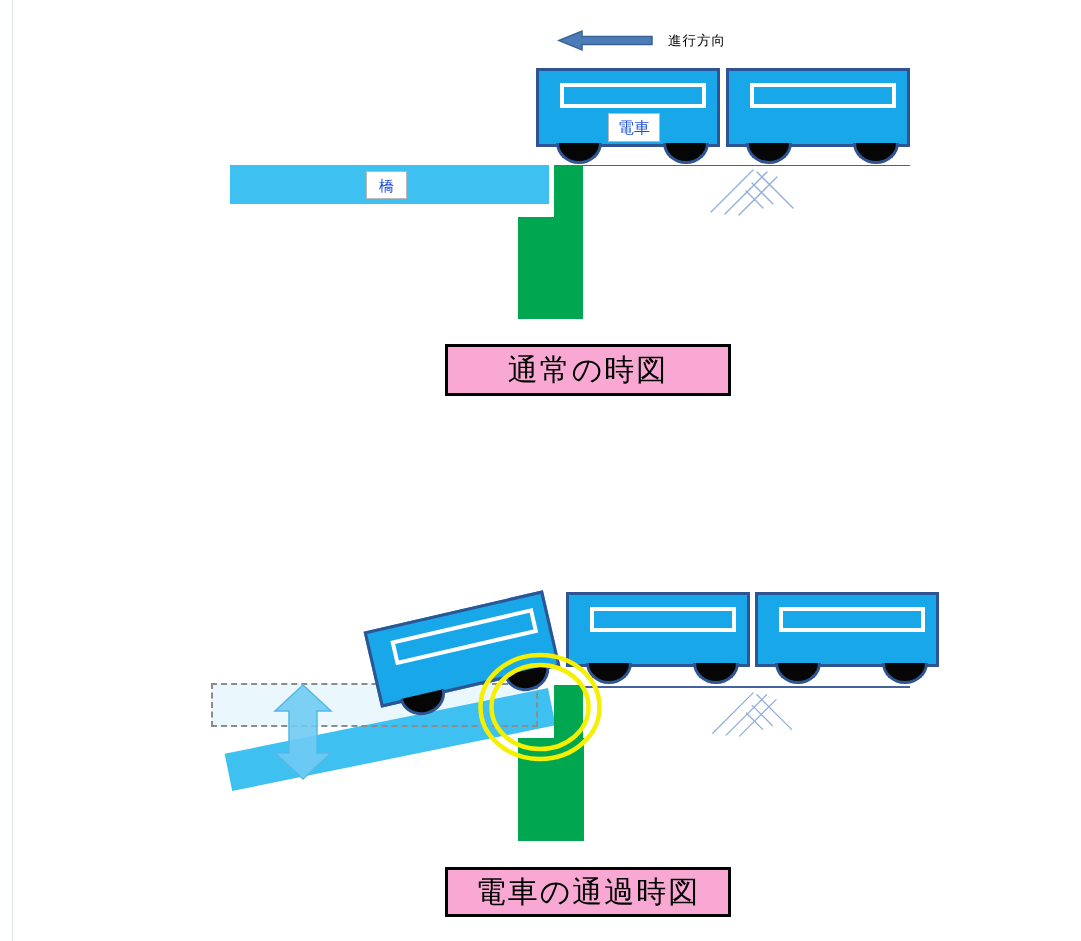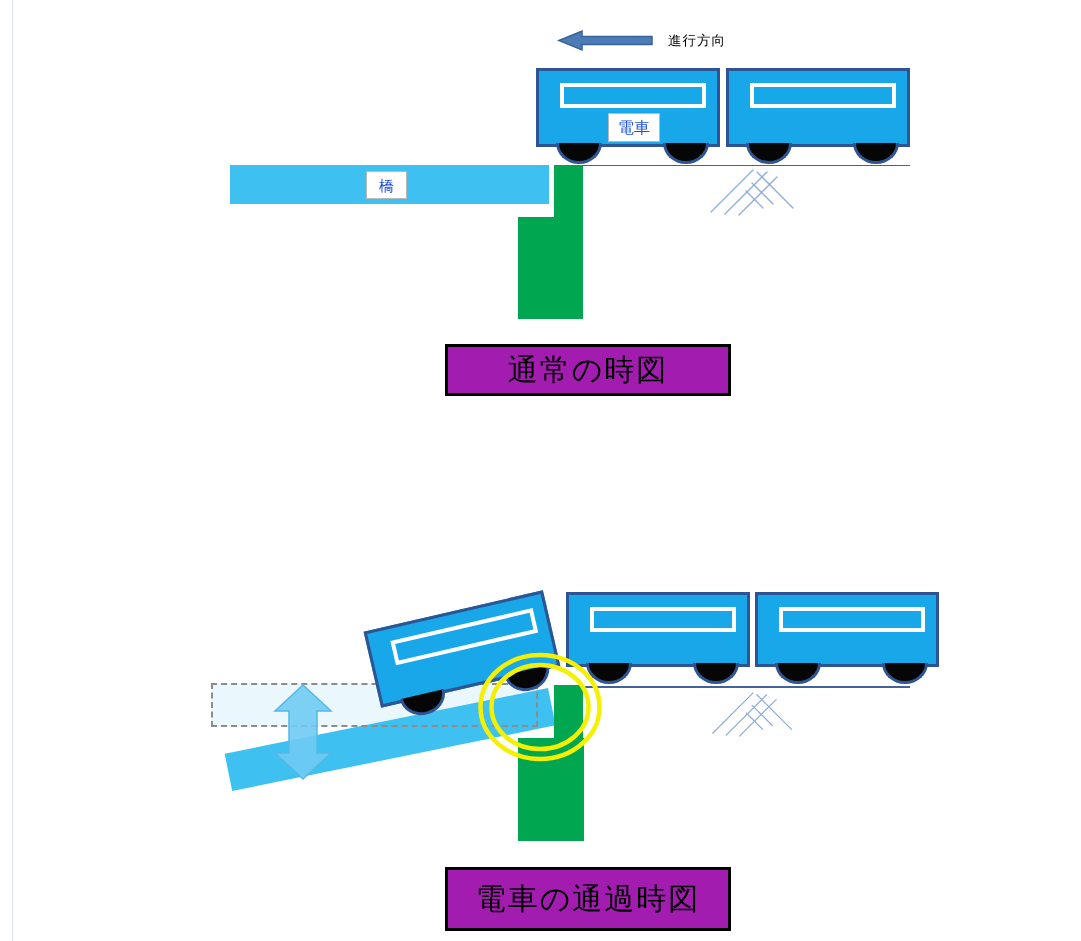--- a/index.html
+++ b/index.html
@@ -33,21 +33,21 @@
 
   
   .tag{
     position:absolute;background:#fff;border:1px solid var(--label-border);
     display:flex;align-items:center;justify-content:center;
     font-size:16px;line-height:1;color:#1d4ed8;
   }
 
   
   .caption{
-    position:absolute;background:#a21caf;border:3px solid var(--title-border);
+    position:absolute;background:#f9a8d4;border:3px solid var(--title-border);
     box-sizing:border-box;
     display:flex;align-items:center;justify-content:center;
     font-size:30px;letter-spacing:2px;color:#000;
   }
 
   .bridge{position:absolute;background:var(--bridge-fill);}
   .pillar{position:absolute;background:var(--pillar-green);}
   .gline{position:absolute;height:1.5px;background:var(--ground-line);}
 
   .hatch line{stroke:var(--hatch-color);stroke-width:1.3;stroke-linecap:round;}
@@ -155,18 +155,18 @@
       <div class="window"></div>
       <div class="wheel w1"></div>
       <div class="wheel w2"></div>
     </div>
 
     <svg class="abs rings" style="left:460px;top:648px;z-index:9" width="134" height="120" viewBox="0 0 134 120">
       <ellipse cx="67" cy="59" rx="59.5" ry="52"></ellipse>
       <ellipse cx="67" cy="59" rx="48.5" ry="42"></ellipse>
     </svg>
 
-    <div class="caption" style="left:432px;top:867px;width:286px;height:64px">
+    <div class="caption" style="left:432px;top:867px;width:286px;height:50px">
       <span>電車の通過時図</span>
     </div>
   </div>
 
 </div>
 
 </body></html>

